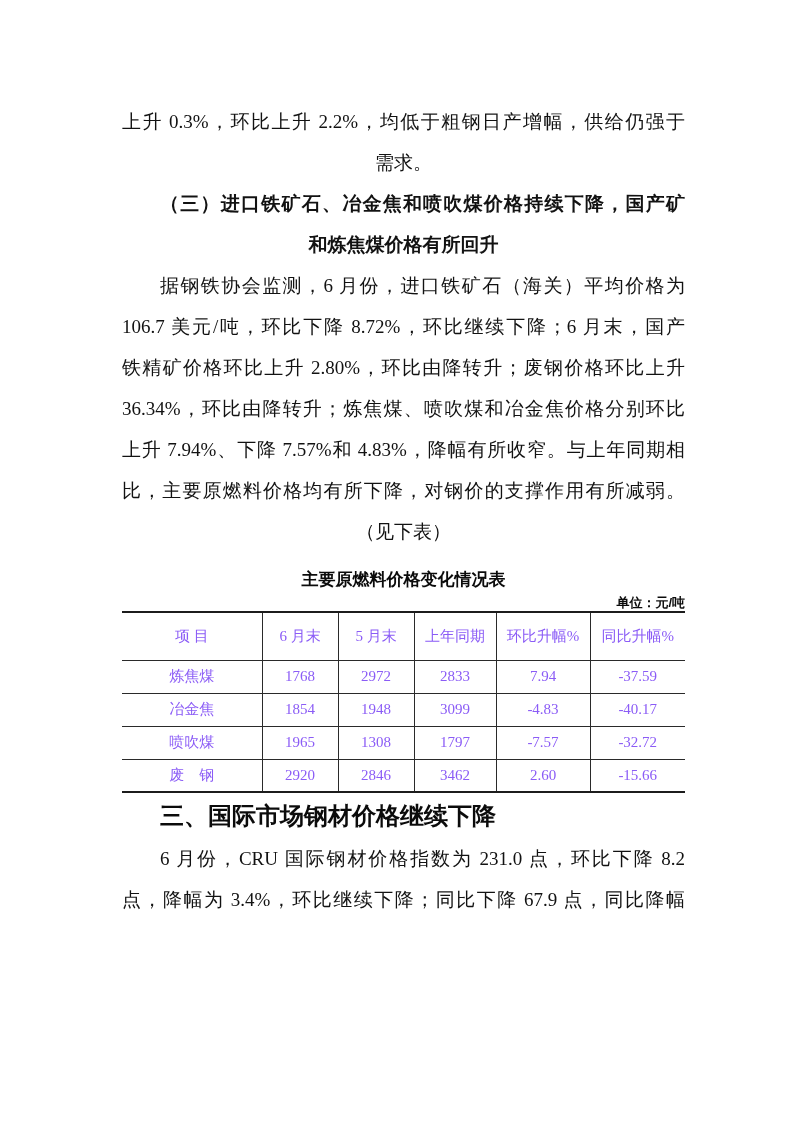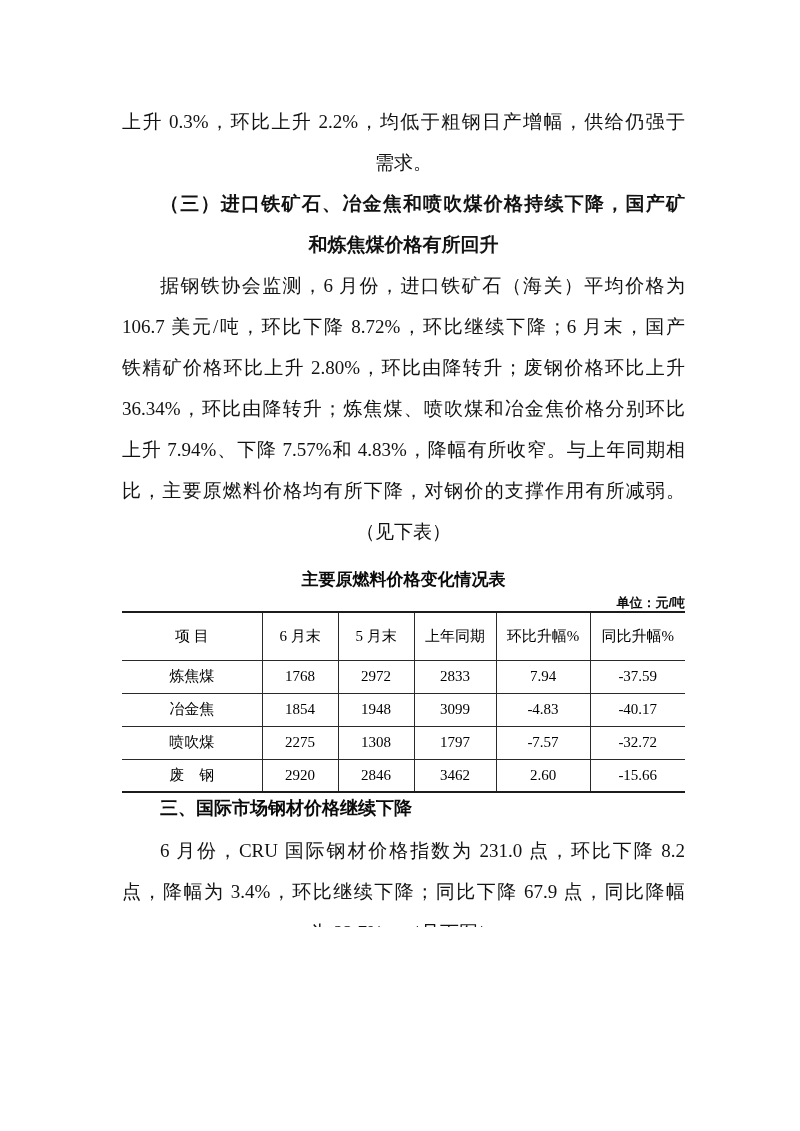--- a/index.html
+++ b/index.html
@@ -57,44 +57,45 @@
     color: #0b0b0b;
   }
   table.price {
     border-collapse: collapse;
     table-layout: fixed;
     width: 563px;
     border-top: 2px solid #1c1c1c;
     border-bottom: 2px solid #1c1c1c;
     font-family: "Liberation Serif", "DejaVu Serif", serif;
     font-size: 15px;
-    color: #000000;
+    color: #8b5cf6;
   }
   table.price th, table.price td {
     font-weight: normal;
     text-align: center;
     vertical-align: middle;
     padding: 0 2px;
     border-left: 1px solid #2a2a2a;
     overflow: hidden;
   }
   table.price th:first-child, table.price td:first-child {
     border-left: none;
   }
   table.price thead tr { height: 48px; }
   table.price thead tr th { border-bottom: 1px solid #2a2a2a; }
   table.price tbody tr { height: 33px; }
   table.price tbody tr td { border-bottom: 1px solid #2a2a2a; }
   table.price tbody tr:last-child td { border-bottom: none; }
   .sec-heading {
+    margin-top: 8px;
     height: 30px;
     line-height: 30px;
     font-family: "Liberation Sans", "DejaVu Sans", sans-serif;
     font-weight: bold;
-    font-size: 18px;
+    font-size: 24px;
     color: #0b0b0b;
     text-indent: 38px;
     text-align: left;
   }
   .after-heading { margin-top: 7px; }
   .page-num {
     margin-top: 19px;
     height: 22px;
     line-height: 22px;
     text-align: center;
@@ -157,21 +158,21 @@
           <tr>
             <td>冶金焦</td>
             <td>1854</td>
             <td>1948</td>
             <td>3099</td>
             <td>-4.83</td>
             <td>-40.17</td>
           </tr>
           <tr>
             <td>喷吹煤</td>
-            <td>2275</td>
+            <td>1965</td>
             <td>1308</td>
             <td>1797</td>
             <td>-7.57</td>
             <td>-32.72</td>
           </tr>
           <tr>
             <td>废　钢</td>
             <td>2920</td>
             <td>2846</td>
             <td>3462</td>

